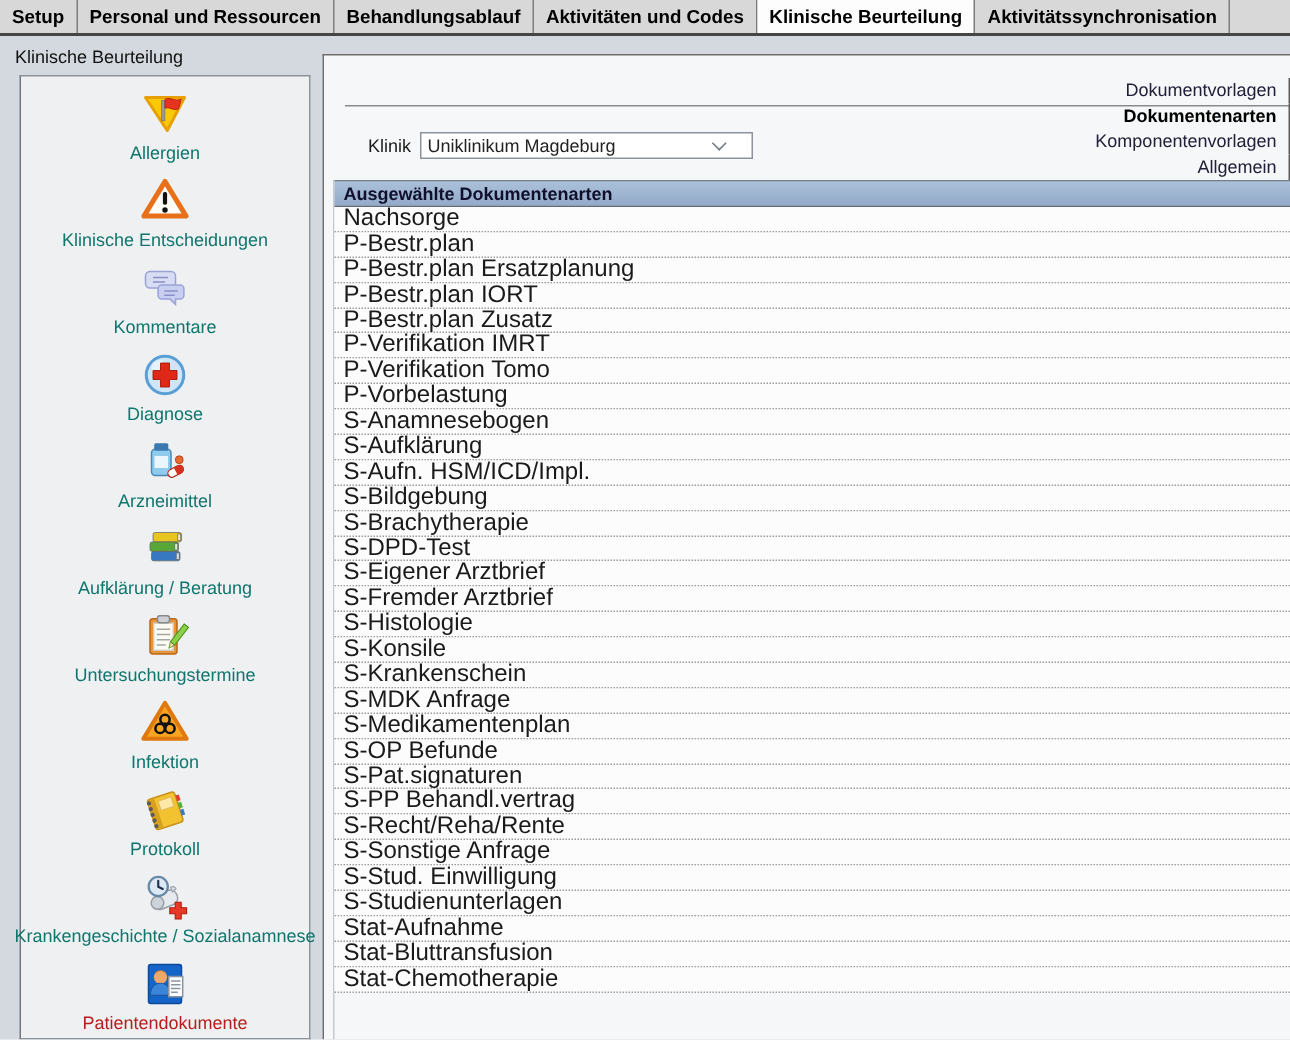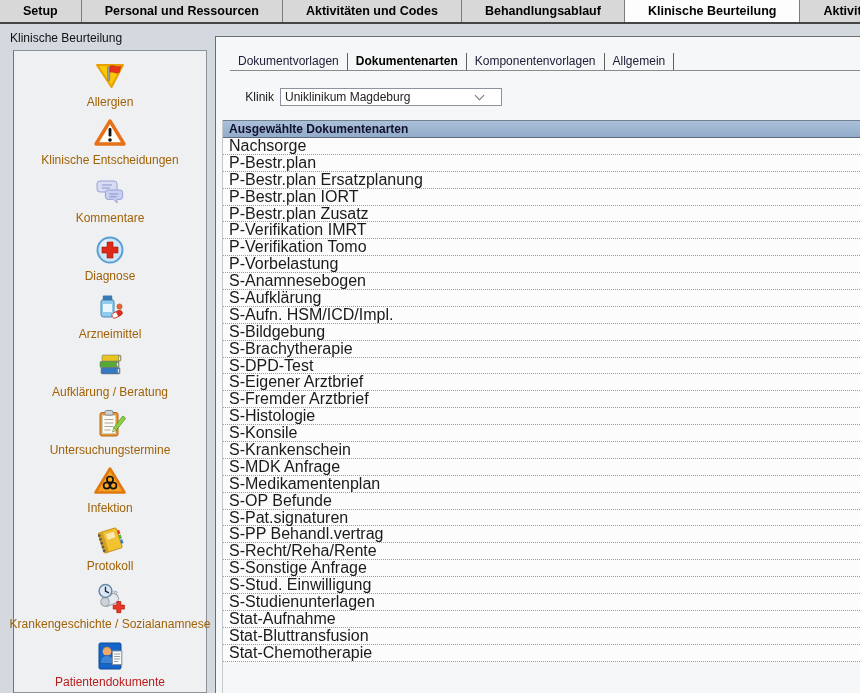--- a/index.html
+++ b/index.html
@@ -13,21 +13,21 @@
 
   
   .menubar {
     position:absolute; top:0; left:0; right:0; height:24px;
     background:#d8d8d8;
     border-bottom:2px solid #454545;
     display:flex; align-items:stretch;
   }
   .menu-tab {
     display:flex; align-items:center;
-    padding:0 23px;
+    padding:0 8px;
     font-size:12.5px; font-weight:bold; color:#000;
     border-right:1px solid #7d7d7d;
     white-space:nowrap; cursor:default;
   }
   .menu-tab.active { background:#fdfdfd; }
 
   
   .sidebar-title {
     position:absolute; top:31px; left:10px;
     font-size:12px; color:#111;
@@ -39,35 +39,36 @@
     border-left-color:#6e757c;
     display:flex; flex-direction:column;
   }
   .side-item {
     height:58px;
     display:flex; flex-direction:column; align-items:center; justify-content:flex-end;
     cursor:default;
   }
   .side-item .icon { width:36px; height:36px; margin-bottom:1px; }
   .side-item .icon svg { width:100%; height:100%; display:block; }
-  .side-label { font-size:12px; color:#a16207; white-space:nowrap; }
+  .side-label { font-size:12px; color:#0f766e; white-space:nowrap; }
   .side-item.selected .side-label { color:#b91c1c; }
 
   
   .main {
     position:absolute; top:36px; left:215px; width:645px; height:657px;
     background:#f6f7f8;
     border-top:1px solid #6e6e6e;
     border-left:1px solid #6e6e6e;
     overflow:hidden;
   }
   .tabs {
     position:absolute; top:15px; left:14px; right:0; height:19px;
     display:flex; align-items:flex-end;
     border-bottom:1px solid #8a8a8a;
+    flex-direction:column;
   }
   .tab {
     padding:0 8px; font-size:12px; color:#20203a;
     border-right:1px solid #5f5f5f;
     line-height:17px; white-space:nowrap; cursor:default;
   }
   .tab.active { font-weight:bold; color:#000; }
 
   .clinic-row {
     position:absolute; top:47px; left:0; height:26px;
@@ -111,22 +112,22 @@
     font-size:16px; color:#1a1a1a; cursor:default;
     white-space:nowrap;
   }
 </style>
 </head>
 <body>
 
 <div class="menubar">
   <div class="menu-tab">Setup</div>
   <div class="menu-tab">Personal und Ressourcen</div>
+  <div class="menu-tab">Behandlungsablauf</div>
   <div class="menu-tab">Aktivitäten und Codes</div>
-  <div class="menu-tab">Behandlungsablauf</div>
   <div class="menu-tab active">Klinische Beurteilung</div>
   <div class="menu-tab">Aktivitätssynchronisation</div>
 </div>
 
 <div class="sidebar-title">Klinische Beurteilung</div>
 
 <div class="sidebar-panel">
 
   <div class="side-item">
     <span class="icon">

